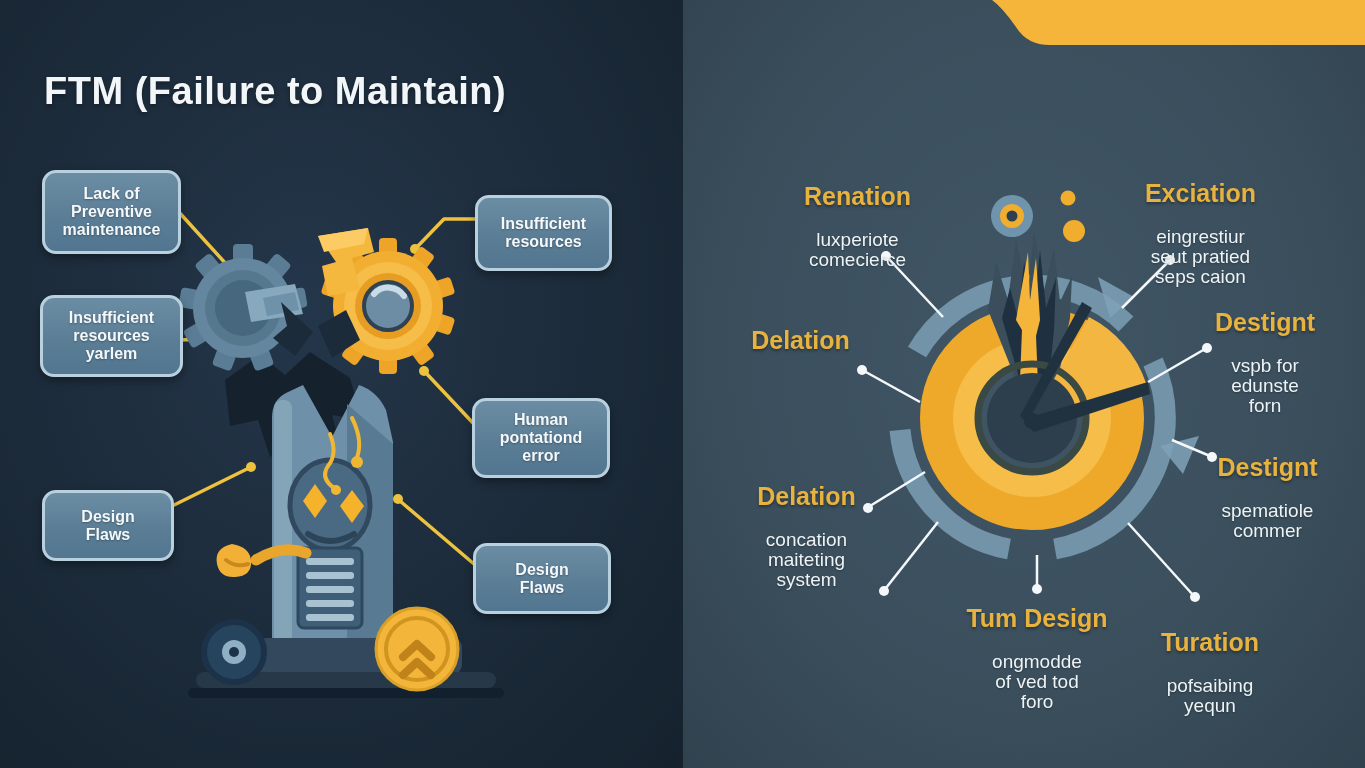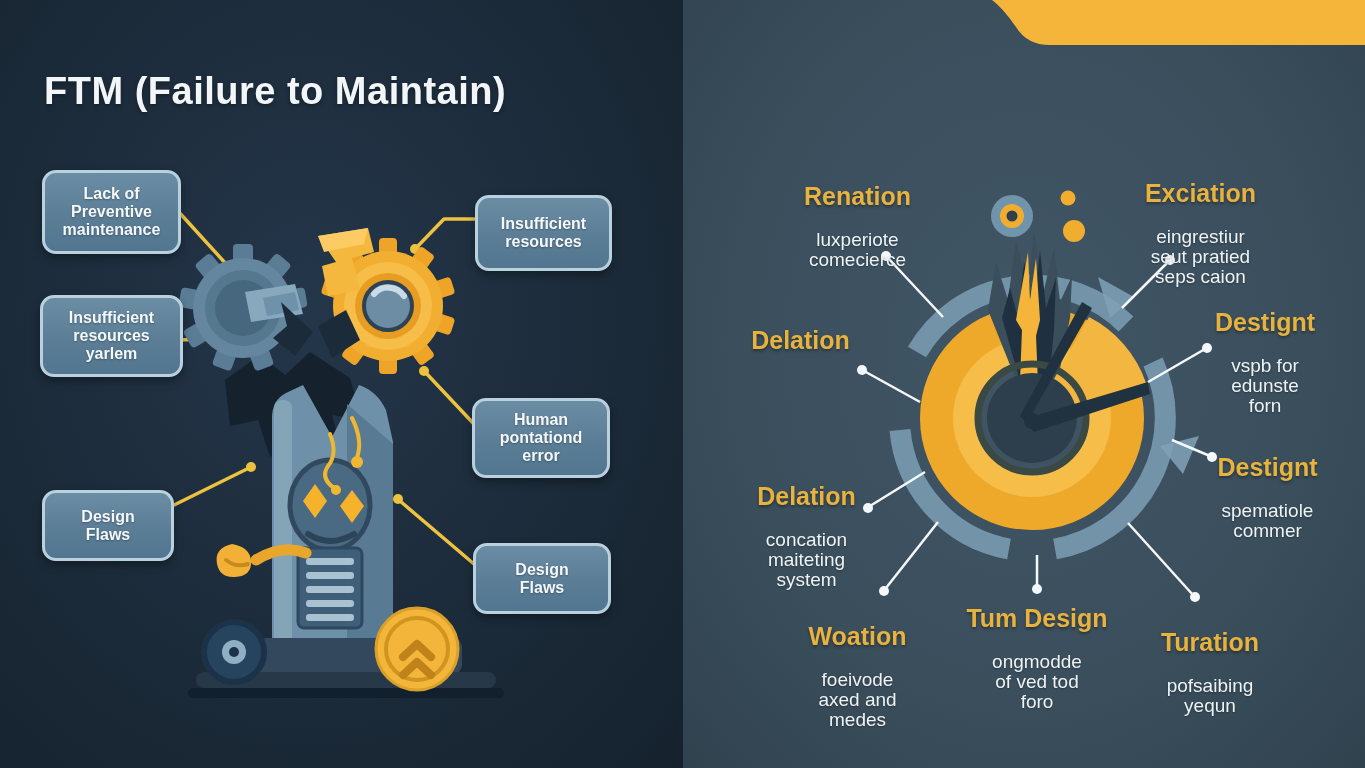--- a/index.html
+++ b/index.html
@@ -284,26 +284,20 @@
     <div class="hd">Delation</div>
     <div class="bd">concation
 maiteting
 system</div>
   </div>
   <div class="radial-label" style="left:1180px;top:437px;width:175px;">
     <div class="hd">Destignt</div>
     <div class="bd">spematiole
 commer</div>
   </div>
-  <div class="radial-label" style="left:775px;top:606px;width:165px;">
-    <div class="hd">Woation</div>
-    <div class="bd">foeivode
-axed and
-medes</div>
-  </div>
   <div class="radial-label" style="left:952px;top:588px;width:170px;">
     <div class="hd">Tum Design</div>
     <div class="bd">ongmodde
 of ved tod
 foro</div>
   </div>
   <div class="radial-label" style="left:1125px;top:612px;width:170px;">
     <div class="hd">Turation</div>
     <div class="bd">pofsaibing
 yequn</div>

